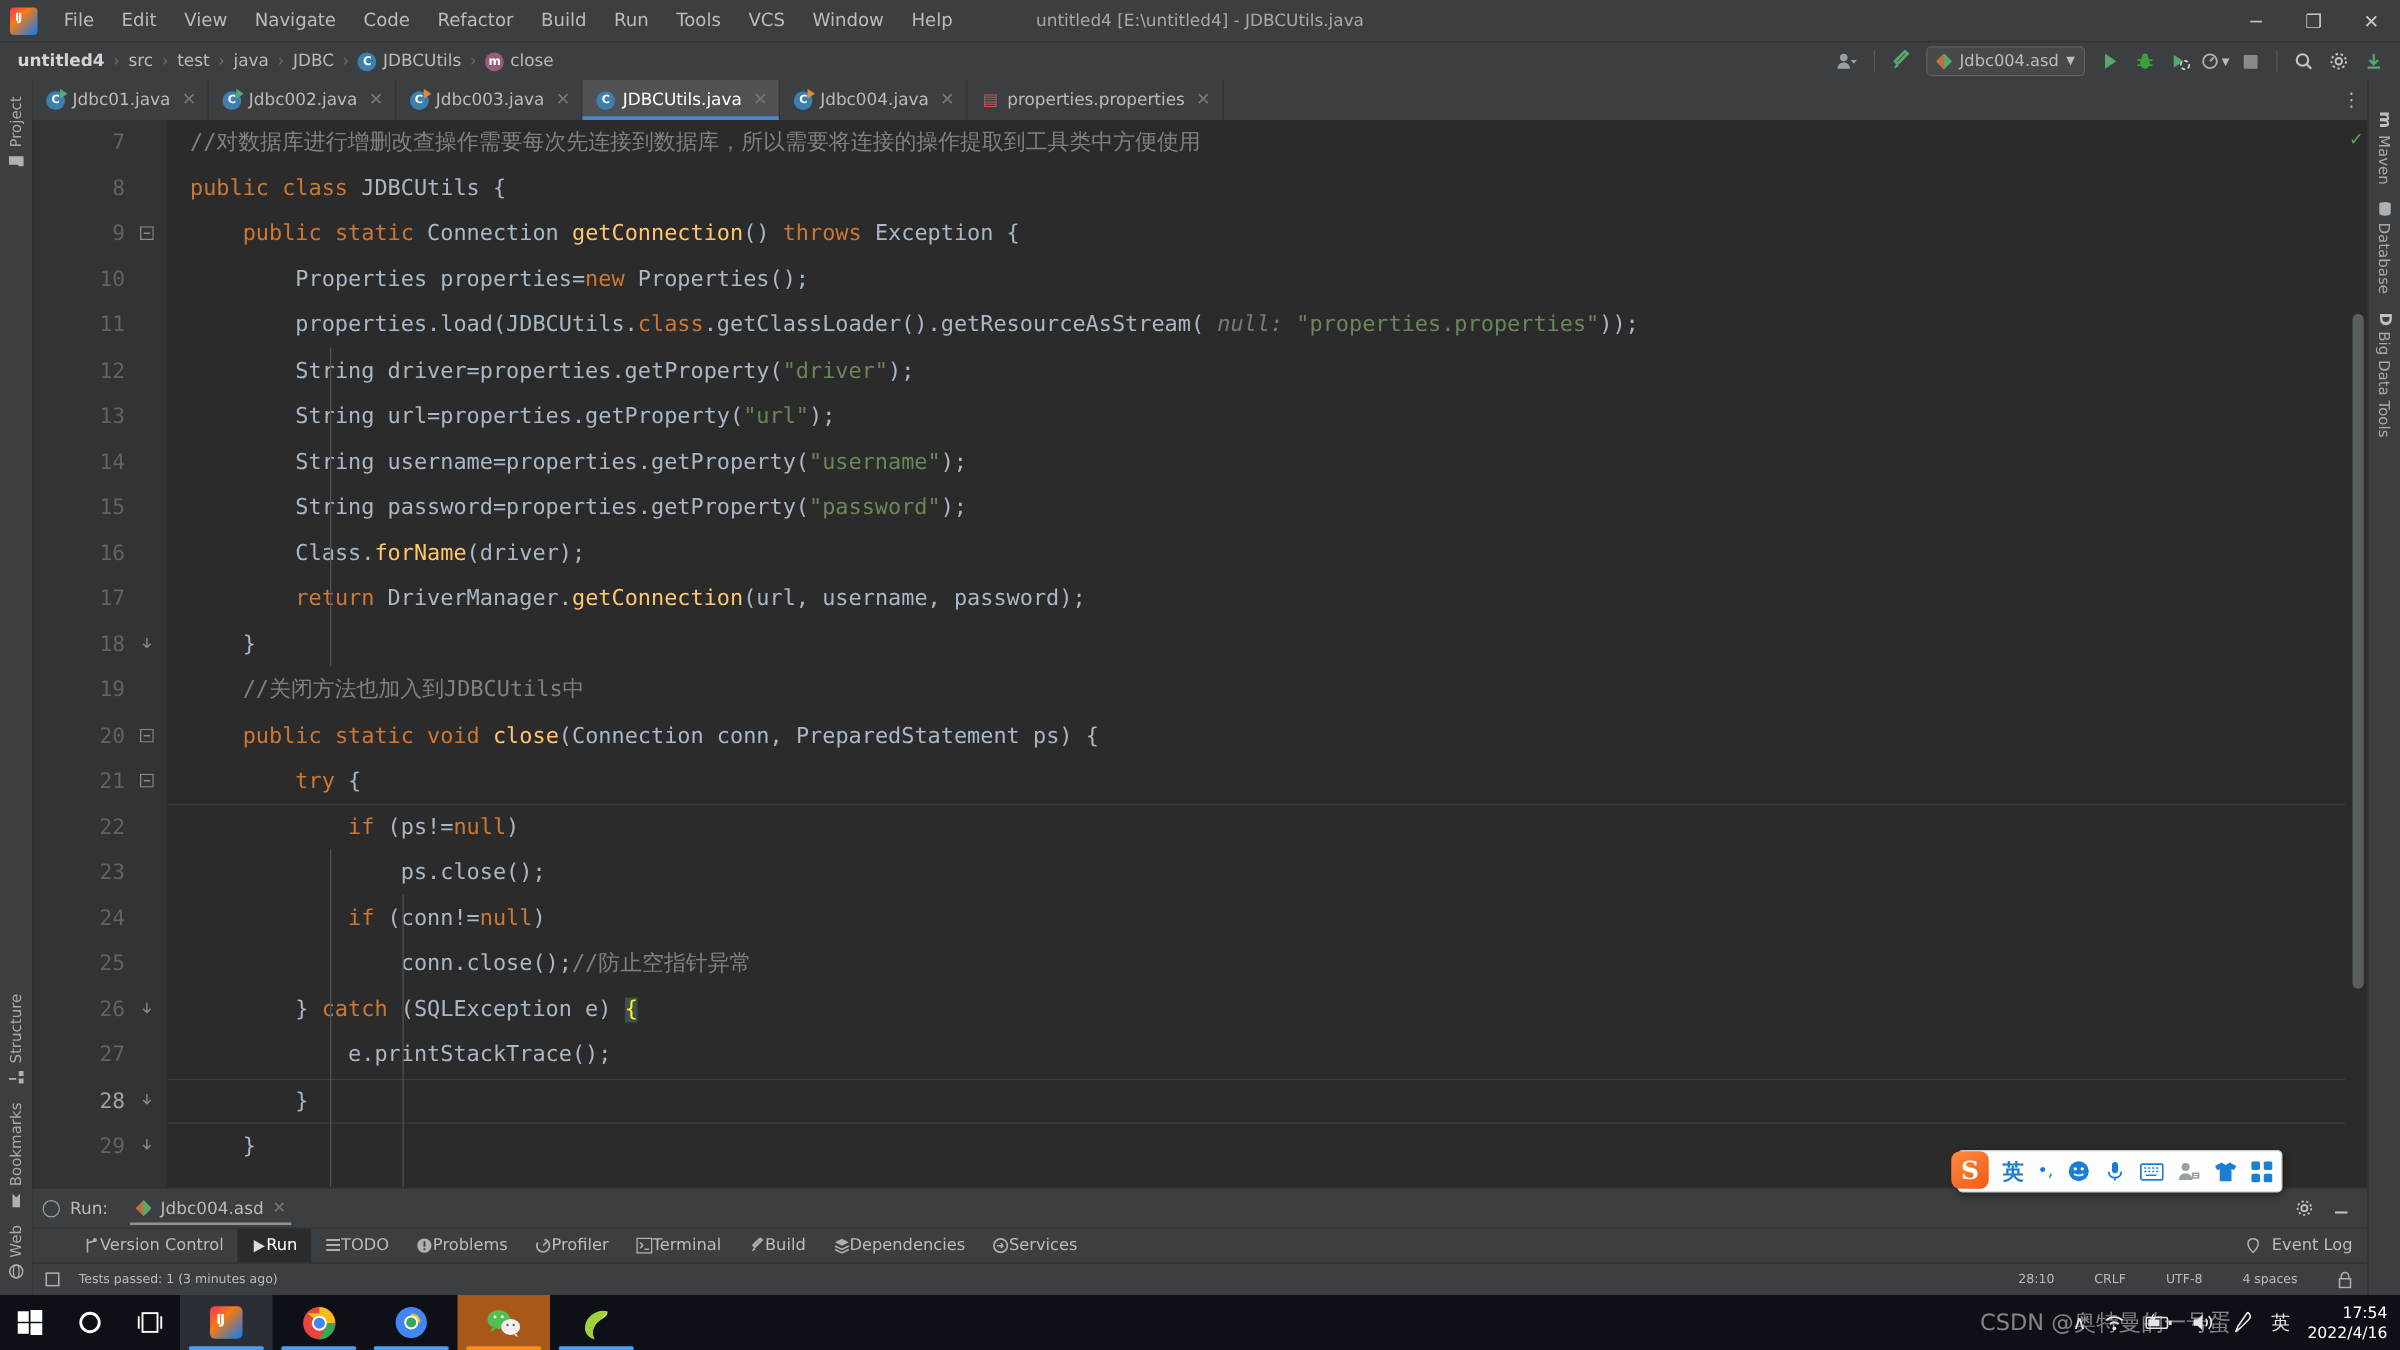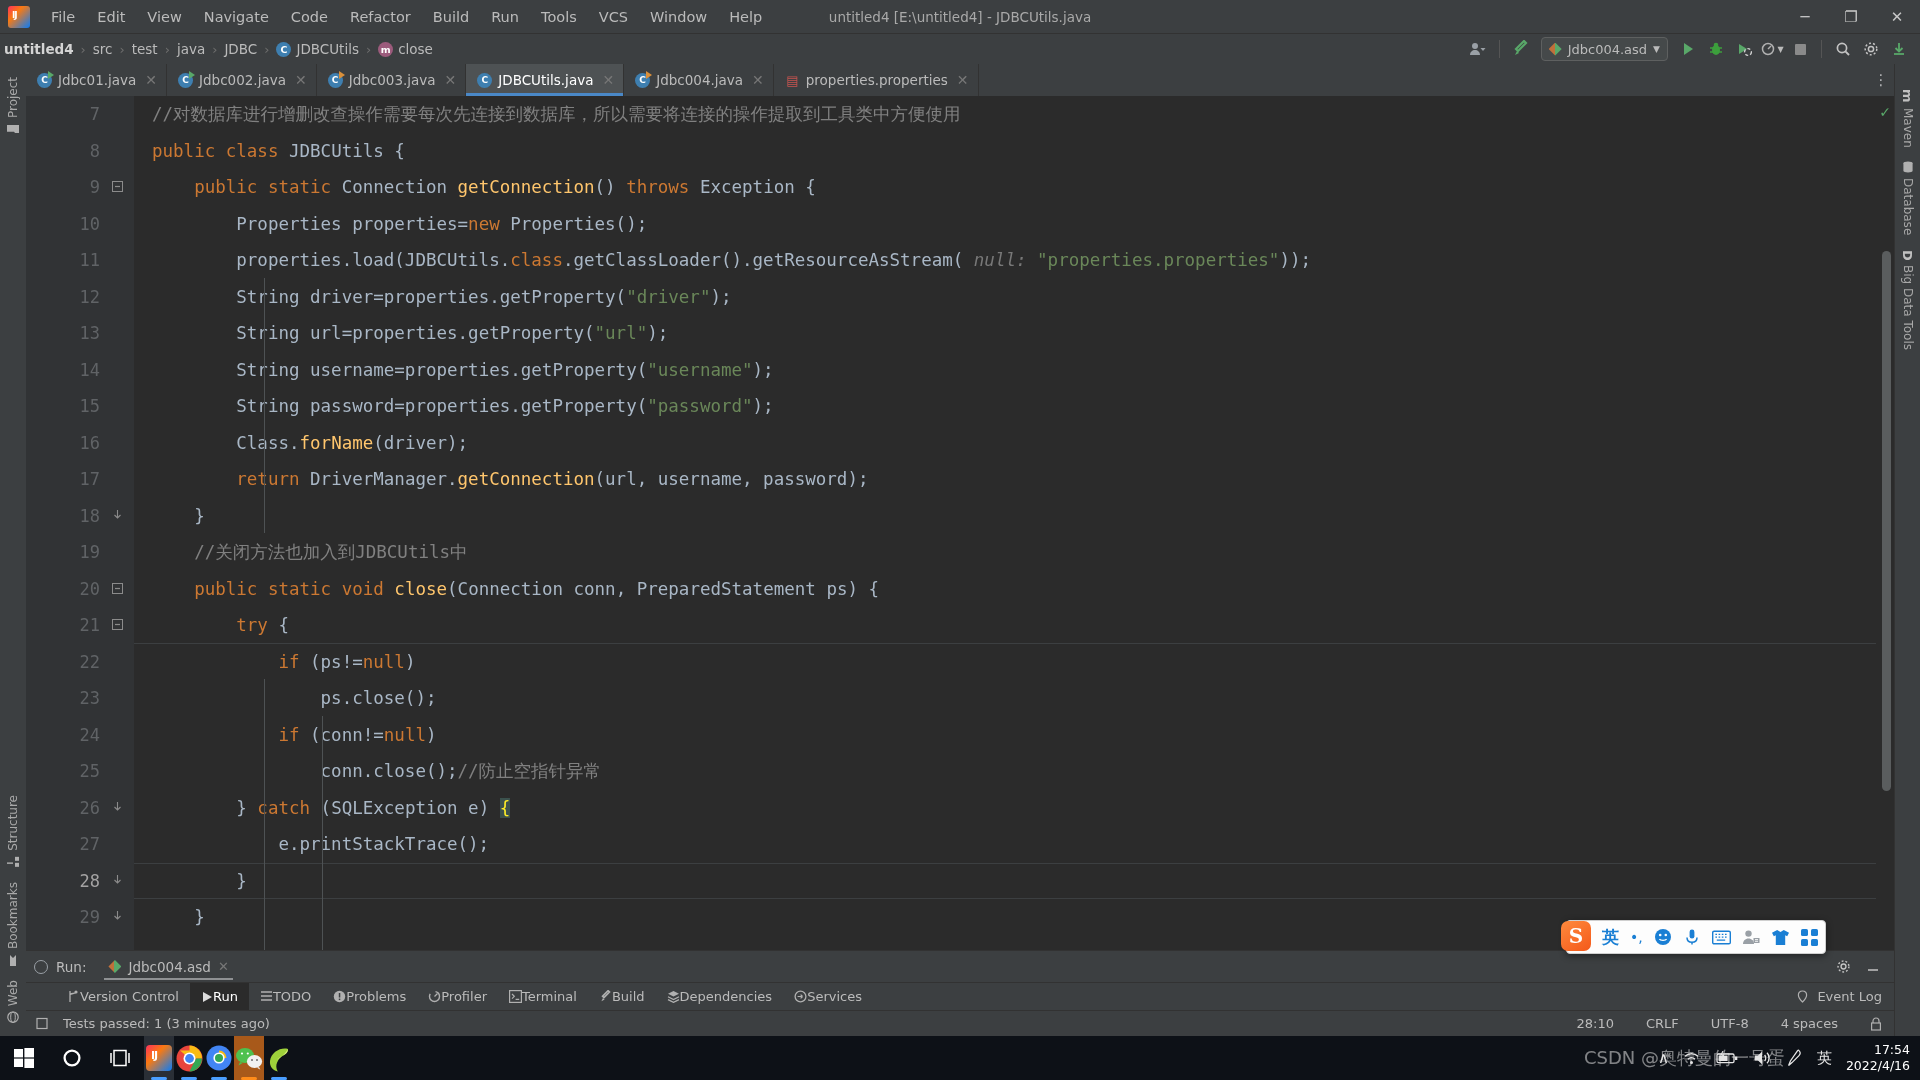--- a/index.html
+++ b/index.html
@@ -19,21 +19,21 @@
   .menu-item { color:#bbbbbb; font-size:14.5px; padding:4px 11px; cursor:default;
                white-space:nowrap; }
   .win-title { position:absolute; left:50%; transform:translateX(-50%);
                color:#a9a9a9; font-size:13.5px; white-space:nowrap; }
   .win-ctrls { margin-left:auto; display:flex; height:100%; }
   .win-btn { width:46px; height:100%; display:flex; align-items:center;
              justify-content:center; color:#c8c8c8; font-size:15px; }
 
   
   .navbar { height:30px; background:#3c3f41; display:flex; align-items:center;
-            flex:0 0 30px; position:relative;justify-content:center; }
+            flex:0 0 30px; padding-left:10px; position:relative;justify-content:center; }
   .crumbs { display:flex; align-items:center; gap:0; }
   .crumb { color:#bbbbbb; font-size:13.5px; display:flex; align-items:center; padding:1px 4px; }
   .crumb.bold { font-weight:bold; color:#d4d4d4; }
   .crumb-sep { color:#6e6e6e; font-size:13px; margin:0 3px; }
   .crumb-ico { width:15px; height:15px; border-radius:50%; margin-right:5px;
                font-size:9.5px; color:#fff; display:flex; align-items:center;
                justify-content:center; font-weight:bold; flex:0 0 15px; }
   .ico-class { background:#3e7fb0; }
   .ico-method { background:#9c5b7c; }
   .nav-right { margin-left:auto; display:flex; align-items:center; gap:2px; padding-right:8px; }
@@ -139,30 +139,30 @@
   .btabs { height:28px; background:#3c3f41; display:flex; align-items:center;
            flex:0 0 28px; padding-left:30px; gap:0; border-top:1px solid #323232; }
   .btab { display:flex; align-items:center; gap:0; padding:0 11px; height:100%;
           color:#bbbbbb; font-size:13px; }
   .btab.active { background:#2b2b2b; color:#ffffff; }
   .btabs-right { margin-left:auto; display:flex; align-items:center; gap:8px;
                  padding-right:12px; color:#bbbbbb; font-size:13px; }
 
   
   .status { height:26px; background:#3c3f41; display:flex; align-items:center;
-            flex:0 0 26px; padding:0 12px 0 10px; color:#bbbbbb; font-size:13px;
+            flex:0 0 26px; padding:0 12px 0 10px; color:#bbbbbb; font-size:10px;
             gap:14px; border-top:1px solid #323232; }
   .status-right { margin-left:auto; display:flex; align-items:center; gap:32px; }
 
   
   .taskbar { height:44px; background:#0d1117; display:flex; align-items:center;
              flex:0 0 44px; position:relative; }
   .tb-item { width:48px; height:44px; display:flex; align-items:center;
              justify-content:center; position:relative; }
-  .tb-item.app { width:30px; }
+  .tb-item.app { width:74px; }
   .tb-item .uline { position:absolute; bottom:0; left:7px; right:7px; height:3px;
                     border-radius:2px; }
   .tray { margin-left:auto; display:flex; align-items:center; gap:14px;
           padding-right:10px; color:#e6e6e6; font-size:13px; }
   .clock { display:flex; flex-direction:column; align-items:flex-end;
            line-height:1.25; font-size:12.5px; color:#fff; }
   .watermark { position:absolute; right:135px; top:50%; transform:translateY(-50%);
                color:rgba(225,225,225,.55); font-size:18px; white-space:nowrap;
                pointer-events:none; }
 

